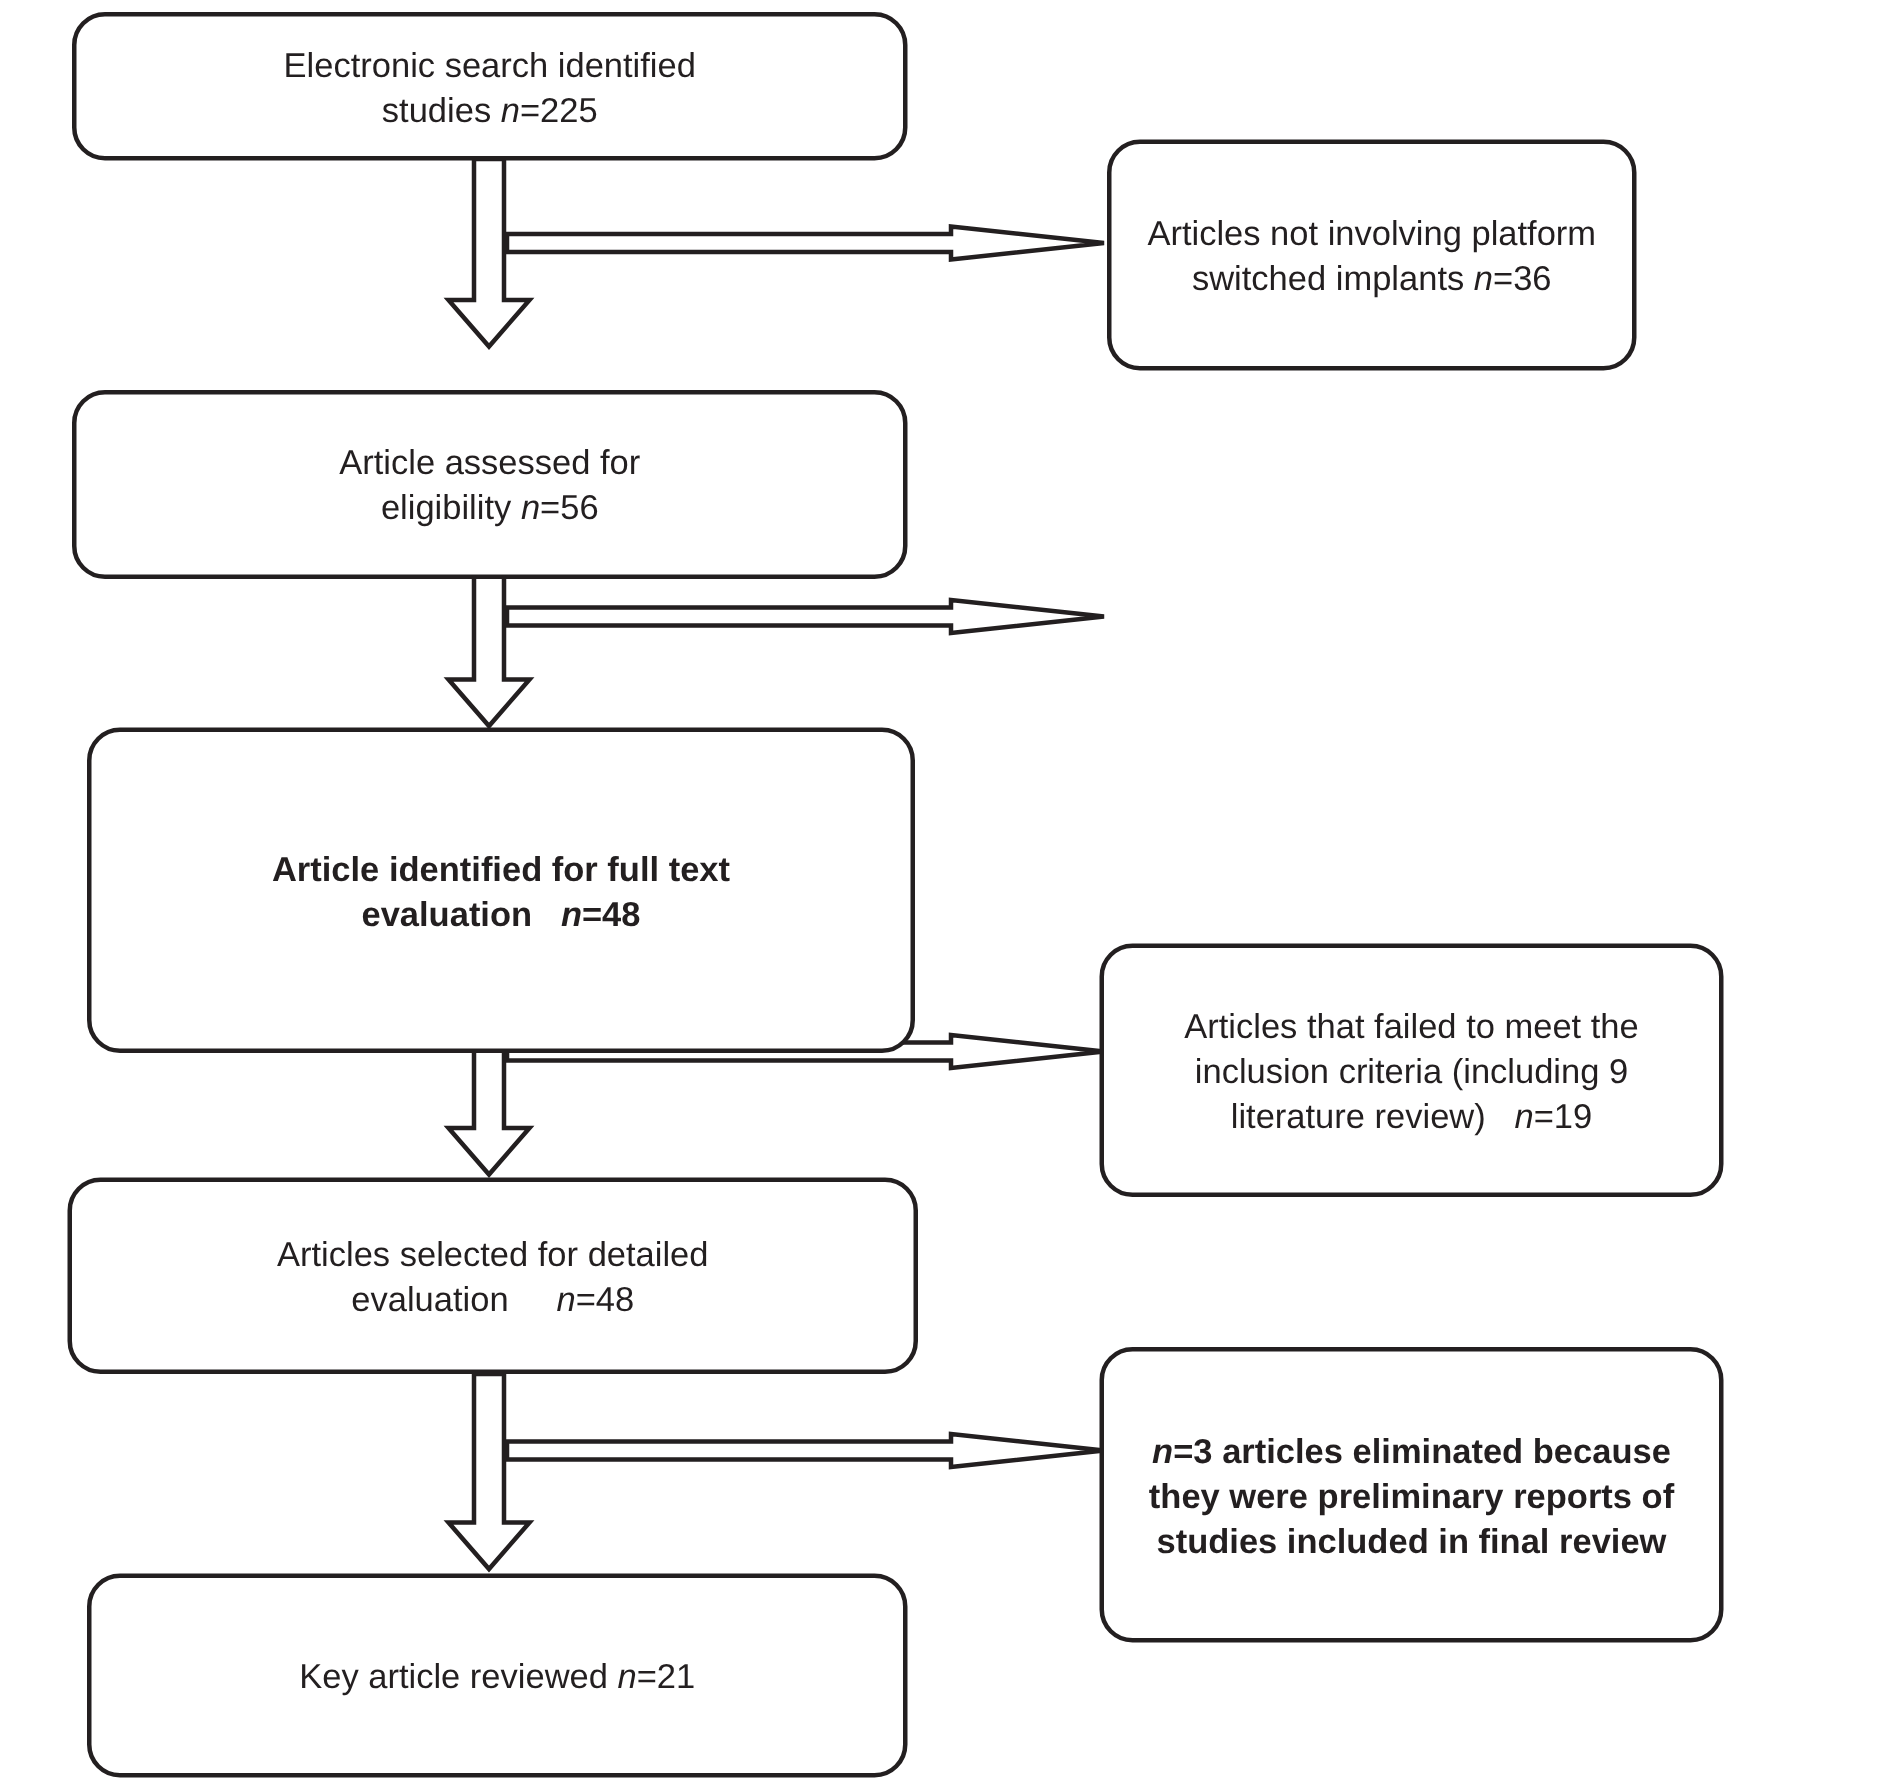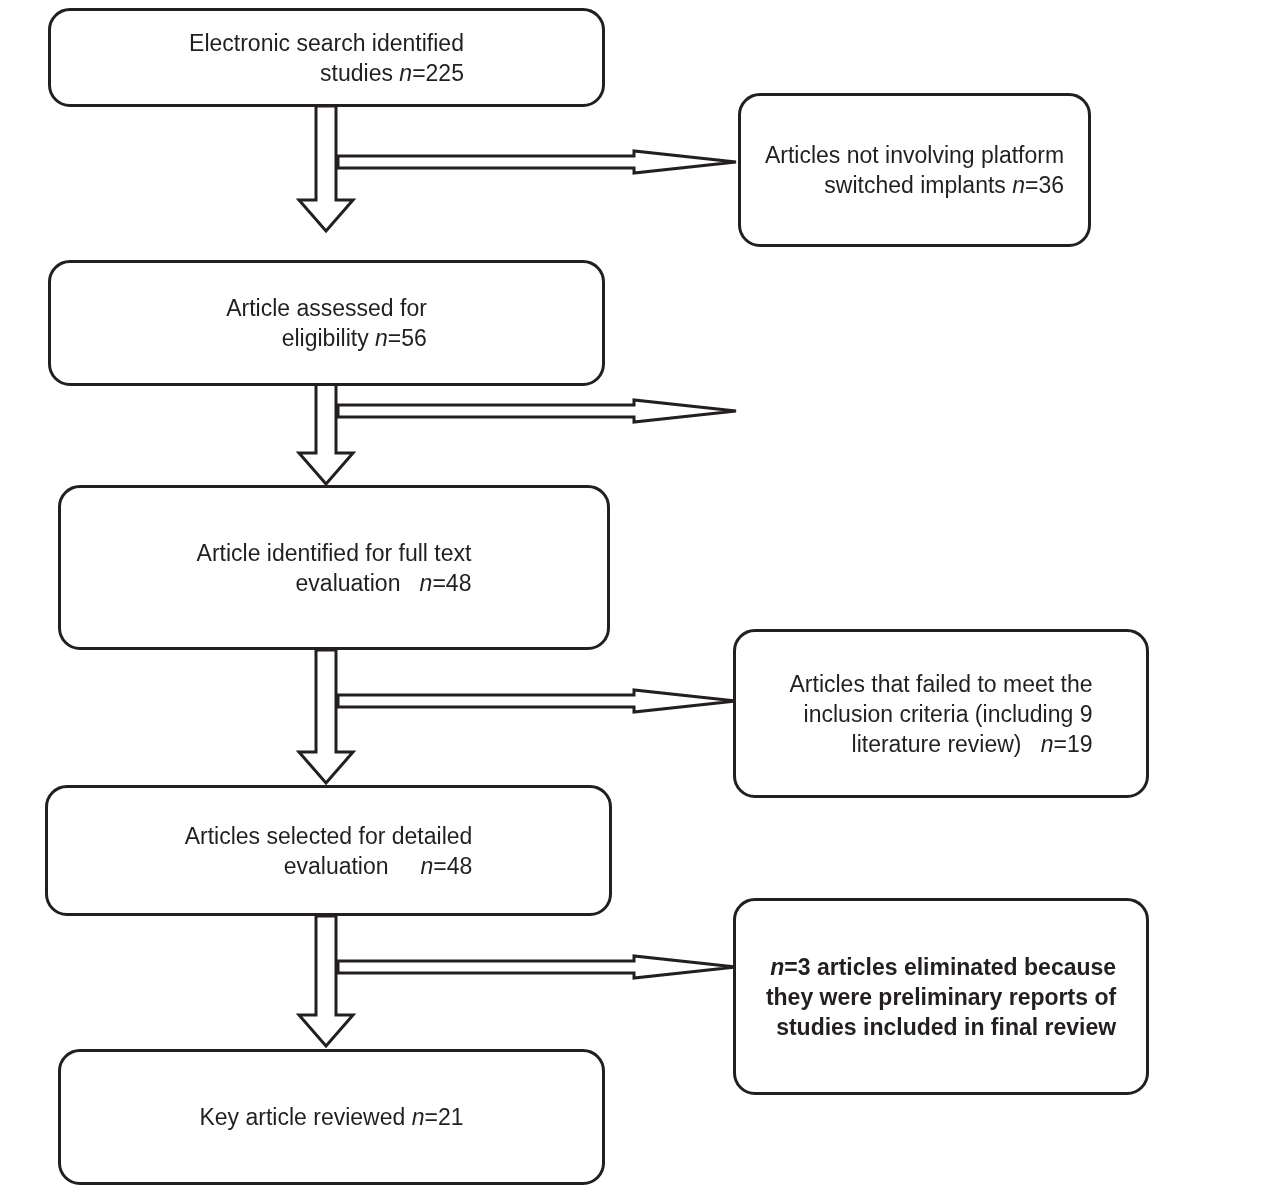--- a/index.html
+++ b/index.html
@@ -30,31 +30,31 @@
   }
   .fbox {
     position: absolute;
     z-index: 2;
     background: var(--bg);
     border: 3px solid var(--ink);
     border-radius: 22px;
     display: flex;
     align-items: center;
     justify-content: center;
-    text-align: right;
+    text-align: center;
     font-size: 23px;
     line-height: 30px;
     padding: 6px 14px;
   }
   .fbox .it { font-style: italic; }
   .fbox .line { white-space: pre; }
   
   .b-l1 { left: 48px;  top: 8px;    width: 557px; height: 99px;  }
   .b-l2 { left: 48px;  top: 232px;  width: 557px; height: 126px; margin-top: 28px; }
-  .b-l3 { left: 58px;  top: 485px;  width: 552px; height: 165px; }
+  .b-l3 { left: 58px;  top: 485px;  width: 552px; height: 217px; font-weight: bold; }
   .b-l4 { left: 45px;  top: 785px;  width: 567px; height: 131px; }
   .b-l5 { left: 58px;  top: 1049px; width: 547px; height: 136px; }
   
   .b-r1 { left: 738px; top: 93px;   width: 353px; height: 154px; }
   .b-r2 { left: 735px; top: 337px;  width: 409px; height: 199px; }
   .b-r3 { left: 733px; top: 629px;  width: 416px; height: 169px; }
   .b-r4 { left: 733px; top: 898px;  width: 416px; height: 197px; font-weight: bold; }
 </style>
 </head>
 <body>

